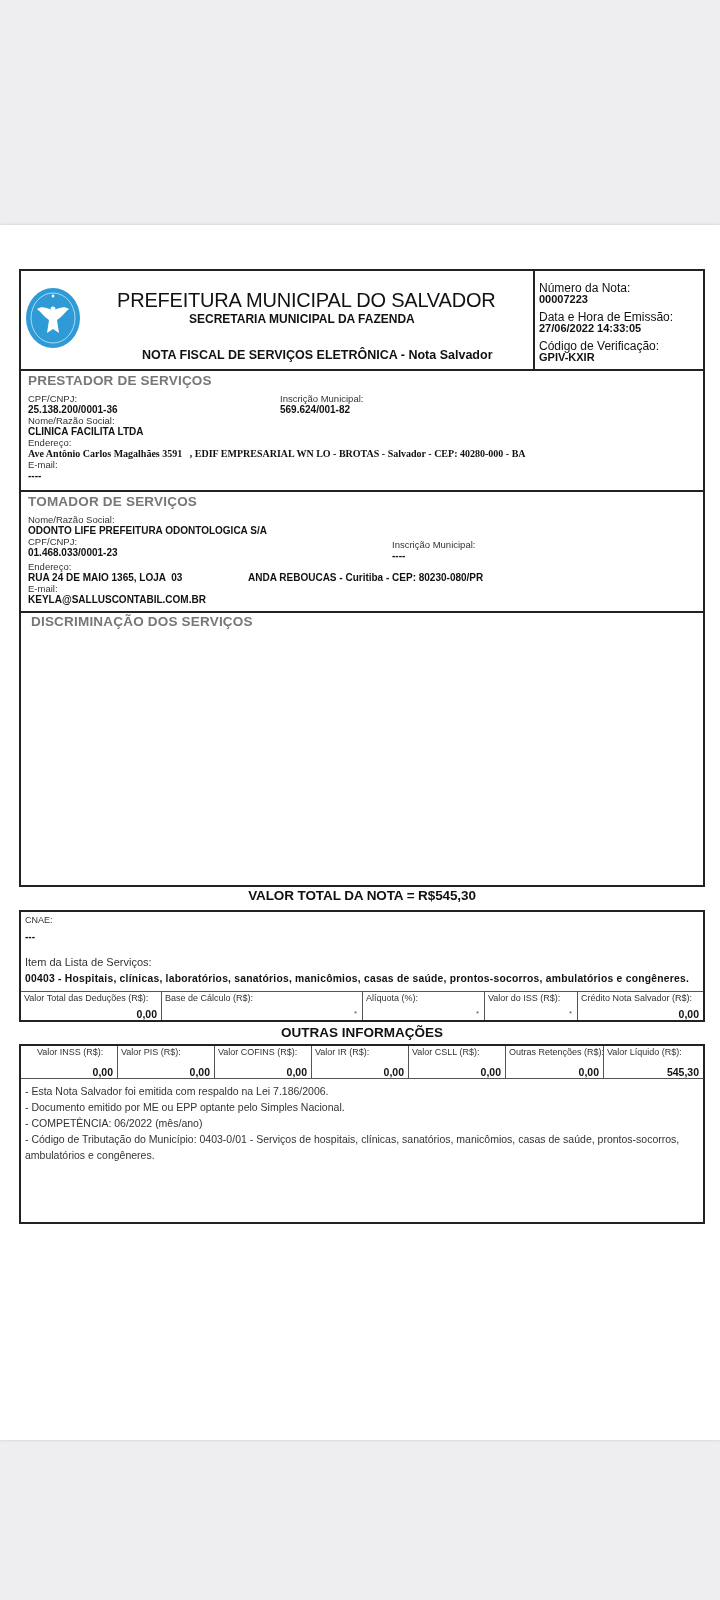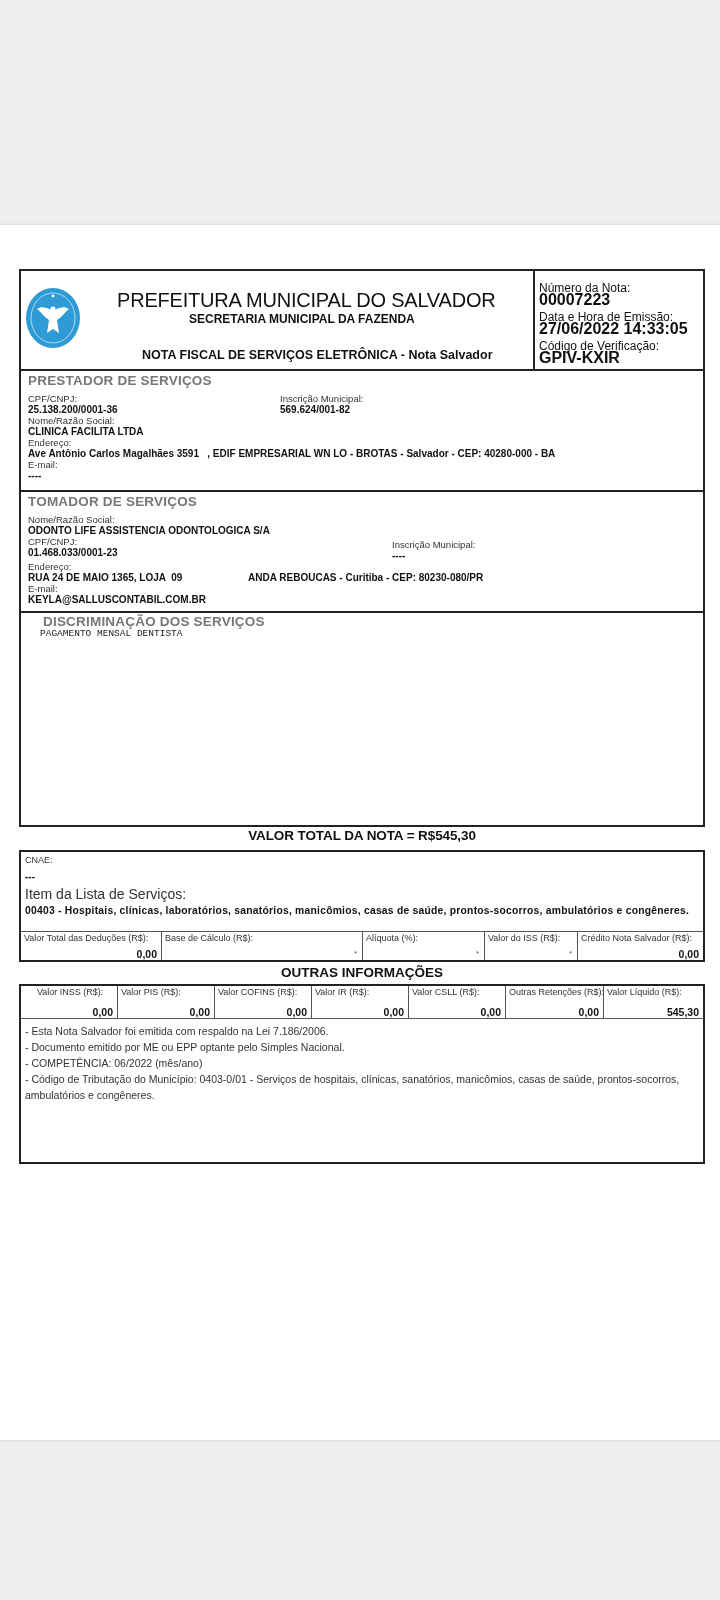--- a/index.html
+++ b/index.html
@@ -12,26 +12,26 @@
 
   
   .header { display: flex; height: 102px; border: 2px solid #222; }
   .hdr-left { position: relative; flex: 1; border-right: 2px solid #222; }
   .seal { position: absolute; left: 4px; top: 16px; width: 56px; height: 62px; }
   .title1 { position: absolute; left: 96px; top: 18px; font-size: 20px; letter-spacing: -0.2px; white-space: nowrap; }
   .title2 { position: absolute; left: 168px; top: 41px; font-size: 12px; font-weight: bold; white-space: nowrap; }
   .title3 { position: absolute; left: 121px; top: 77px; font-size: 12.5px; font-weight: bold; white-space: nowrap; }
   .hdr-right { width: 168px; padding: 12px 0 0 4px; }
   .hdr-right .l { font-size: 12px; line-height: 11px; }
-  .hdr-right .v { font-size: 16px; font-weight: bold; line-height: 11px; margin-bottom: 7px; }
+  .hdr-right .v { font-size: 11px; font-weight: bold; line-height: 11px; margin-bottom: 7px; }
 
   .section { border: 2px solid #222; border-top: none; padding: 2px 7px 0 7px; position: relative; }
   .prest { height: 121px; }
   .tom { height: 121px; }
-  .discr { height: 214px; padding-left: 22px; }
+  .discr { height: 274px; padding-left: 10px; }
   .row2 { display: flex; gap: 8px; }
   .col-a { width: 244px; }
   .mono { font-family: "Liberation Mono", monospace; font-size: 9.5px; color: #222; line-height: 9px; }
 
   .total { text-align: center; font-size: 13.5px; font-weight: bold; margin: 1px 0 7px 0; letter-spacing: -0.1px; }
 
   .cnae { border: 2px solid #222; }
   .cnae-top { padding: 3px 4px 0 4px; height: 79px; position: relative; }
   .item-line { font-size: 10.3px; font-weight: bold; letter-spacing: 0.25px; white-space: nowrap; }
   .grid { display: flex; border-top: 1px solid #555; height: 29px; }
@@ -84,60 +84,59 @@
           <div class="val">25.138.200/0001-36</div>
         </div>
         <div>
           <div class="lbl">Inscrição Municipal:</div>
           <div class="val">569.624/001-82</div>
         </div>
       </div>
       <div class="lbl">Nome/Razão Social:</div>
       <div class="val">CLINICA FACILITA LTDA</div>
       <div class="lbl">Endereço:</div>
-      <div class="val" style="white-space:pre;">Ave Antônio Carlos Magalhães 3591   , EDIF EMPRESARIAL WN LO - BROTAS - Salvador - CEP: 40280-000 - BA</div>
+      <div class="val" style="white-space:pre;font-family:Liberation Serif, serif;">Ave Antônio Carlos Magalhães 3591   , EDIF EMPRESARIAL WN LO - BROTAS - Salvador - CEP: 40280-000 - BA</div>
       <div class="lbl">E-mail:</div>
       <div class="val">----</div>
     </div>
 
     <div class="section tom">
       <div class="sec-title">TOMADOR DE SERVIÇOS</div>
       <div class="lbl" style="margin-top:4px;">Nome/Razão Social:</div>
-      <div class="val">ODONTO LIFE ASSISTENCIA ODONTOLOGICA S/A</div>
+      <div class="val">ODONTO LIFE PREFEITURA ODONTOLOGICA S/A</div>
       <div class="row2">
         <div style="width:356px;">
           <div class="lbl">CPF/CNPJ:</div>
           <div class="val">01.468.033/0001-23</div>
         </div>
         <div style="padding-top:3px;">
           <div class="lbl">Inscrição Municipal:</div>
           <div class="val">----</div>
         </div>
       </div>
       <div class="lbl">Endereço:</div>
       <div class="row2">
-        <div class="val" style="width:212px; white-space:pre;">RUA 24 DE MAIO 1365, LOJA  09</div>
+        <div class="val" style="width:212px; white-space:pre;">RUA 24 DE MAIO 1365, LOJA  03</div>
         <div class="val">ANDA REBOUCAS - Curitiba - CEP: 80230-080/PR</div>
       </div>
       <div class="lbl">E-mail:</div>
       <div class="val">KEYLA@SALLUSCONTABIL.COM.BR</div>
     </div>
 
     <div class="section discr">
       <div class="sec-title" style="line-height:14px;">DISCRIMINAÇÃO DOS SERVIÇOS</div>
-      <div class="mono" style="margin-left:-3px;">PAGAMENTO MENSAL DENTISTA</div>
     </div>
 
     <div class="total">VALOR TOTAL DA NOTA = R$545,30</div>
 
     <div class="cnae">
       <div class="cnae-top">
         <div class="lbl" style="font-size:9px;">CNAE:</div>
         <div class="val" style="margin-top:5px;">---</div>
-        <div class="lbl" style="font-size:14px; margin-top:7px;">Item da Lista de Serviços:</div>
+        <div class="lbl" style="font-size:11px; margin-top:15px;">Item da Lista de Serviços:</div>
         <div class="item-line" style="margin-top:5px;">00403 - Hospitais, clínicas, laboratórios, sanatórios, manicômios, casas de saúde, prontos-socorros, ambulatórios e congêneres.</div>
       </div>
       <div class="grid">
         <div class="cell" style="width:141px;">
           <div class="lbl">Valor Total das Deduções (R$):</div>
           <div class="num">0,00</div>
         </div>
         <div class="cell" style="width:201px;">
           <div class="lbl">Base de Cálculo (R$):</div>
           <div class="ast">*</div>

